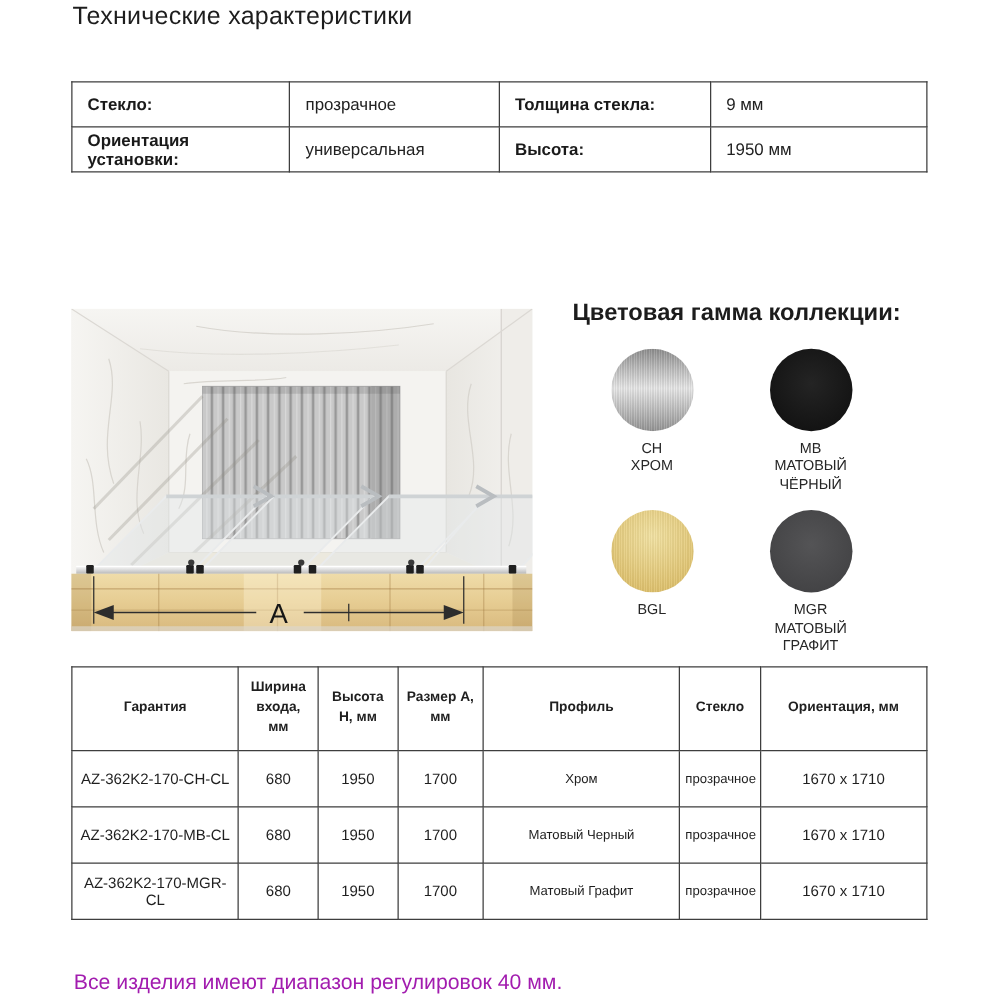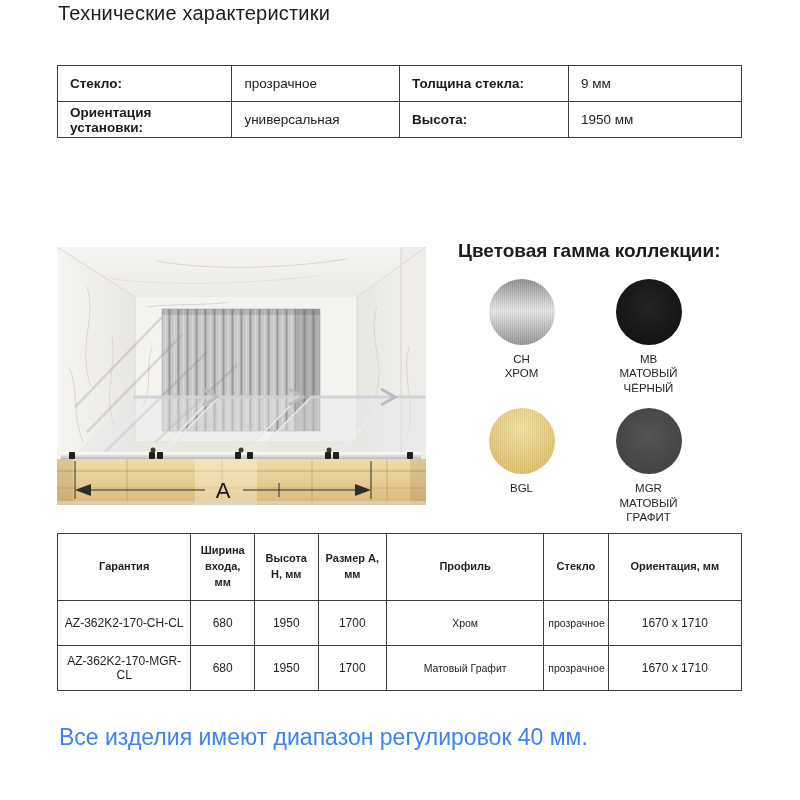--- a/index.html
+++ b/index.html
@@ -48,21 +48,21 @@
   }
   .products-table th{font-size:11px;font-weight:bold;height:62px;line-height:1.45;padding:2px 5px;}
   .products-table td{height:40px;font-size:11px;padding:2px 4px;}
   .products-table td:nth-child(1){font-size:12px;margin-top:12px;}
   .products-table td:nth-child(2),
   .products-table td:nth-child(3),
   .products-table td:nth-child(4){font-size:12px;}
   .products-table td:nth-child(5){font-size:10.5px;}
   .products-table td:nth-child(6){font-size:10.5px;}
   .products-table td:nth-child(7){font-size:12px;margin-left:35px;}
-  .note{position:absolute;left:59px;top:724px;font-size:23px;color:#3b82f6;margin:0;}
+  .note{position:absolute;left:59px;top:776px;font-size:17px;color:#a21caf;margin:0;}
 </style>
 </head>
 <body>
 
 <h1 class="page-title">Технические характеристики</h1>
 
 <table class="specs-table">
   <colgroup>
       <col style="width:25.5%">
       <col style="width:24.5%">
@@ -275,20 +275,29 @@
     <tr>
       <td>AZ-362K2-170-CH-CL</td>
       <td>680</td>
       <td>1950</td>
       <td>1700</td>
       <td>Хром</td>
       <td>прозрачное</td>
       <td>1670 x 1710</td>
     </tr>
     <tr>
+      <td>AZ-362K2-170-MB-CL</td>
+      <td>680</td>
+      <td>1950</td>
+      <td>1700</td>
+      <td>Матовый Черный</td>
+      <td>прозрачное</td>
+      <td>1670 x 1710</td>
+    </tr>
+    <tr>
       <td>AZ-362K2-170-MGR-CL</td>
       <td>680</td>
       <td>1950</td>
       <td>1700</td>
       <td>Матовый Графит</td>
       <td>прозрачное</td>
       <td>1670 x 1710</td>
     </tr>
   </tbody>
 </table>

